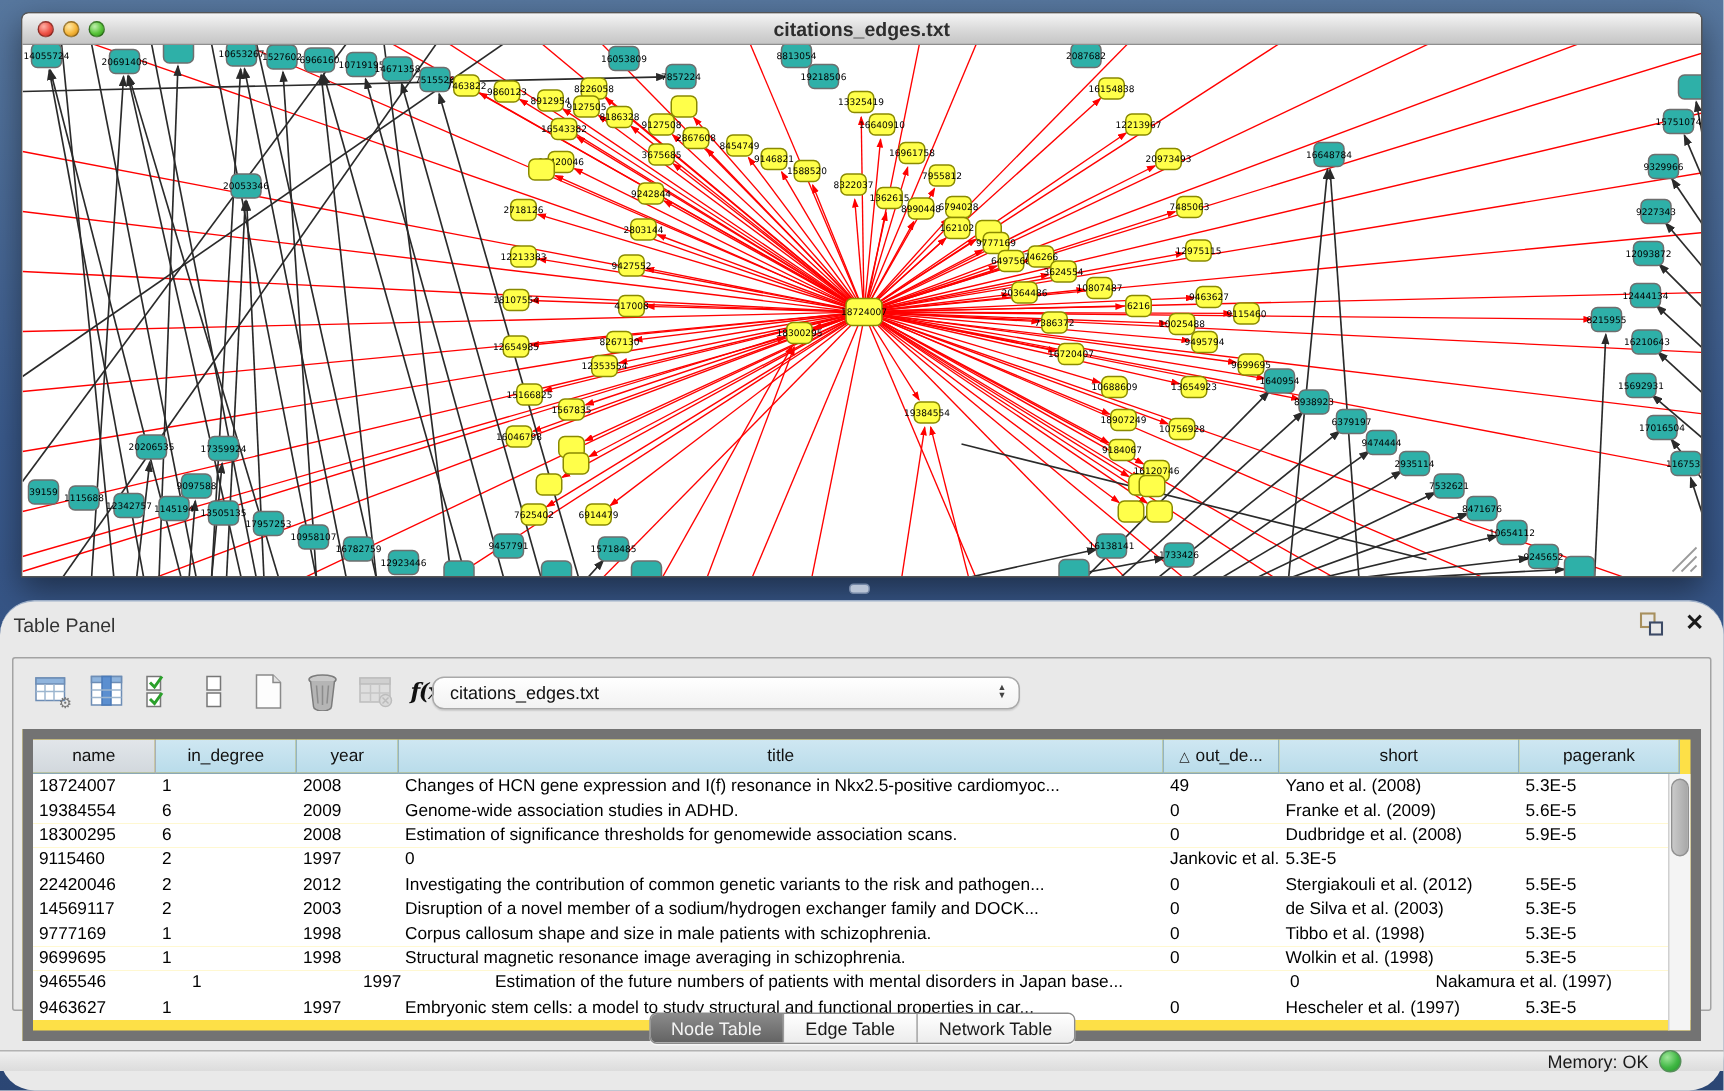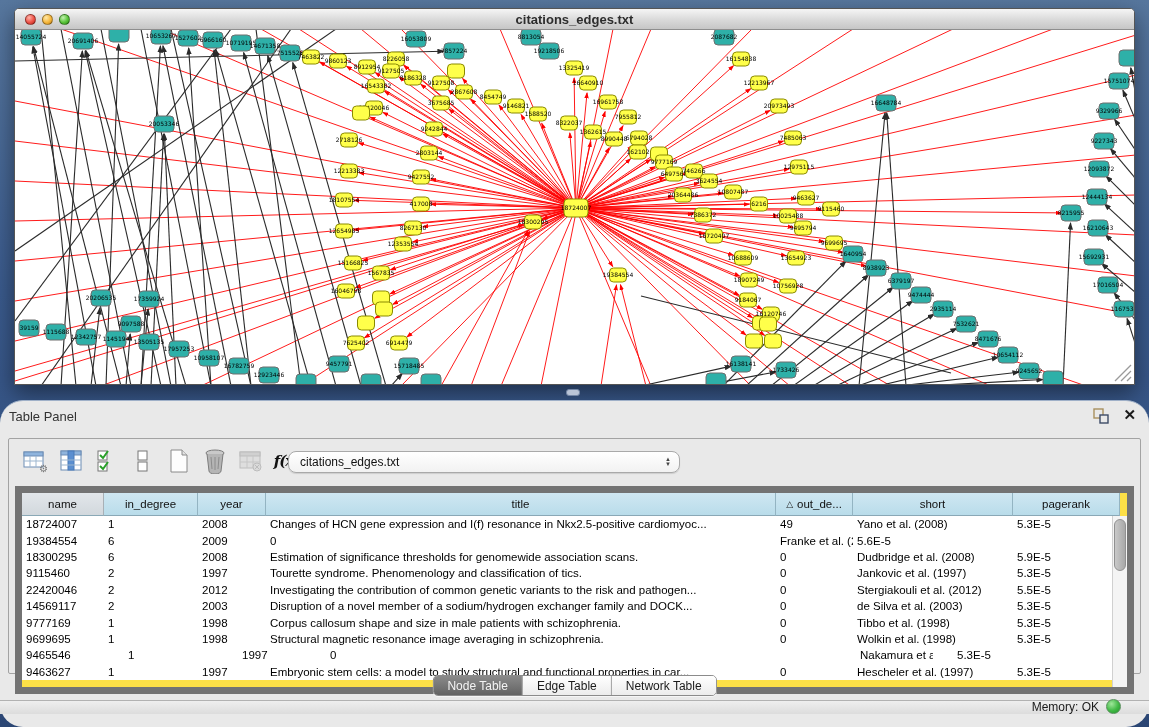--- a/index.html
+++ b/index.html
@@ -72,21 +72,21 @@
   .segmented { position:absolute; left:50%; transform:translateX(-50%); top:0;
     display:flex; height:21px; border:1px solid #8b8b8b; border-radius:5px;
     overflow:hidden; background:#fff; box-shadow:0 1px 0 rgba(255,255,255,.6); }
   .seg { padding:0 14px; font-size:12px; color:#1a1a1a; display:flex; align-items:center;
     border-right:1px solid #9a9a9a; background:linear-gradient(180deg,#ffffff,#ececec); }
   .seg:last-child { border-right:none; }
   .seg.active { background:linear-gradient(180deg,#8a8a8a,#636363); color:#f4f4f4;text-align:right; }
 
   .statusbar { position:absolute; left:0; top:299px; width:100%; height:14px;
     background:linear-gradient(180deg,#efefef,#dcdcdc); border-top:1px solid #b2b2b2;
-    display:flex; align-items:flex-end; justify-content:flex-end; gap:7px; padding-right:28px; }
+    display:flex; align-items:center; justify-content:flex-end; gap:7px; padding-right:28px; }
   .mem-label { font-size:12px; color:#1a1a1a; }
   .mem-dot { width:15px; height:15px; border-radius:50%; border:1px solid #56905a;
     background:radial-gradient(circle at 35% 30%, #9fe79a, #41b845 55%, #1f9426); }
 </style>
 </head>
 <body>
 
 <div class="desktop">
 
   <div class="net-window">
@@ -915,38 +915,38 @@
               <div class="td">2008</div>
               <div class="td">Changes of HCN gene expression and I(f) resonance in Nkx2.5-positive cardiomyoc...</div>
               <div class="td">49</div>
               <div class="td">Yano et al. (2008)</div>
               <div class="td">5.3E-5</div>
             </div>
             <div class="trow" style="grid-template-columns: 82px 94px 68px 510px 77px 160px 107px;">
               <div class="td">19384554</div>
               <div class="td">6</div>
               <div class="td">2009</div>
+              <div class="td">Genome-wide association studies in ADHD.</div>
               <div class="td">0</div>
               <div class="td">Franke et al. (2009)</div>
               <div class="td">5.6E-5</div>
             </div>
             <div class="trow" style="grid-template-columns: 82px 94px 68px 510px 77px 160px 107px;">
               <div class="td">18300295</div>
               <div class="td">6</div>
               <div class="td">2008</div>
               <div class="td">Estimation of significance thresholds for genomewide association scans.</div>
               <div class="td">0</div>
               <div class="td">Dudbridge et al. (2008)</div>
               <div class="td">5.9E-5</div>
             </div>
             <div class="trow" style="grid-template-columns: 82px 94px 68px 510px 77px 160px 107px;">
               <div class="td">9115460</div>
               <div class="td">2</div>
               <div class="td">1997</div>
-              <div class="td">Tourette syndrome. Phenomenology and classification of tics.</div>
               <div class="td">0</div>
               <div class="td">Jankovic et al. (1997)</div>
               <div class="td">5.3E-5</div>
             </div>
             <div class="trow" style="grid-template-columns: 82px 94px 68px 510px 77px 160px 107px;">
               <div class="td">22420046</div>
               <div class="td">2</div>
               <div class="td">2012</div>
               <div class="td">Investigating the contribution of common genetic variants to the risk and pathogen...</div>
               <div class="td">0</div>
@@ -977,20 +977,21 @@
               <div class="td">1998</div>
               <div class="td">Structural magnetic resonance image averaging in schizophrenia.</div>
               <div class="td">0</div>
               <div class="td">Wolkin et al. (1998)</div>
               <div class="td">5.3E-5</div>
             </div>
             <div class="trow" style="grid-template-columns: 82px 94px 68px 510px 77px 160px 107px; gap: 20px;">
               <div class="td">9465546</div>
               <div class="td">1</div>
               <div class="td">1997</div>
+              <div class="td">Estimation of the future numbers of patients with mental disorders in Japan base...</div>
               <div class="td">0</div>
               <div class="td">Nakamura et al. (1997)</div>
               <div class="td">5.3E-5</div>
             </div>
             <div class="trow" style="grid-template-columns: 82px 94px 68px 510px 77px 160px 107px;">
               <div class="td">9463627</div>
               <div class="td">1</div>
               <div class="td">1997</div>
               <div class="td">Embryonic stem cells: a model to study structural and functional properties in car...</div>
               <div class="td">0</div>

